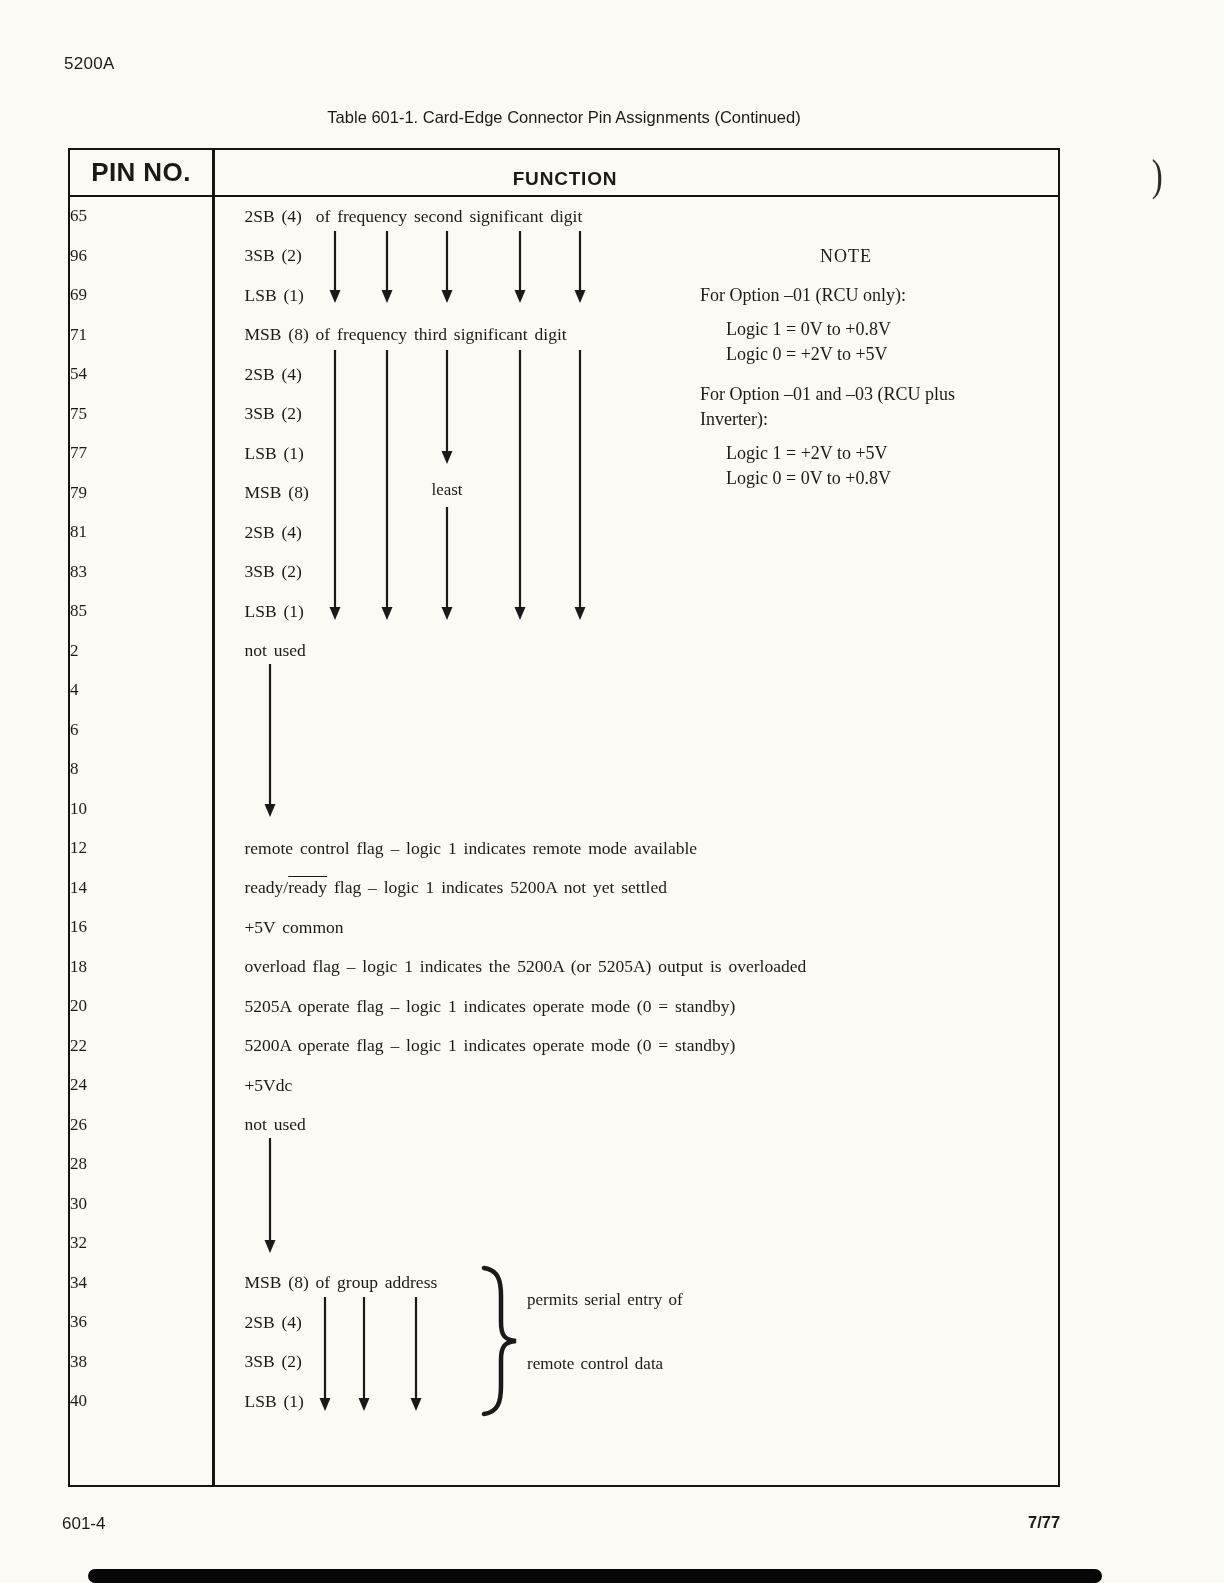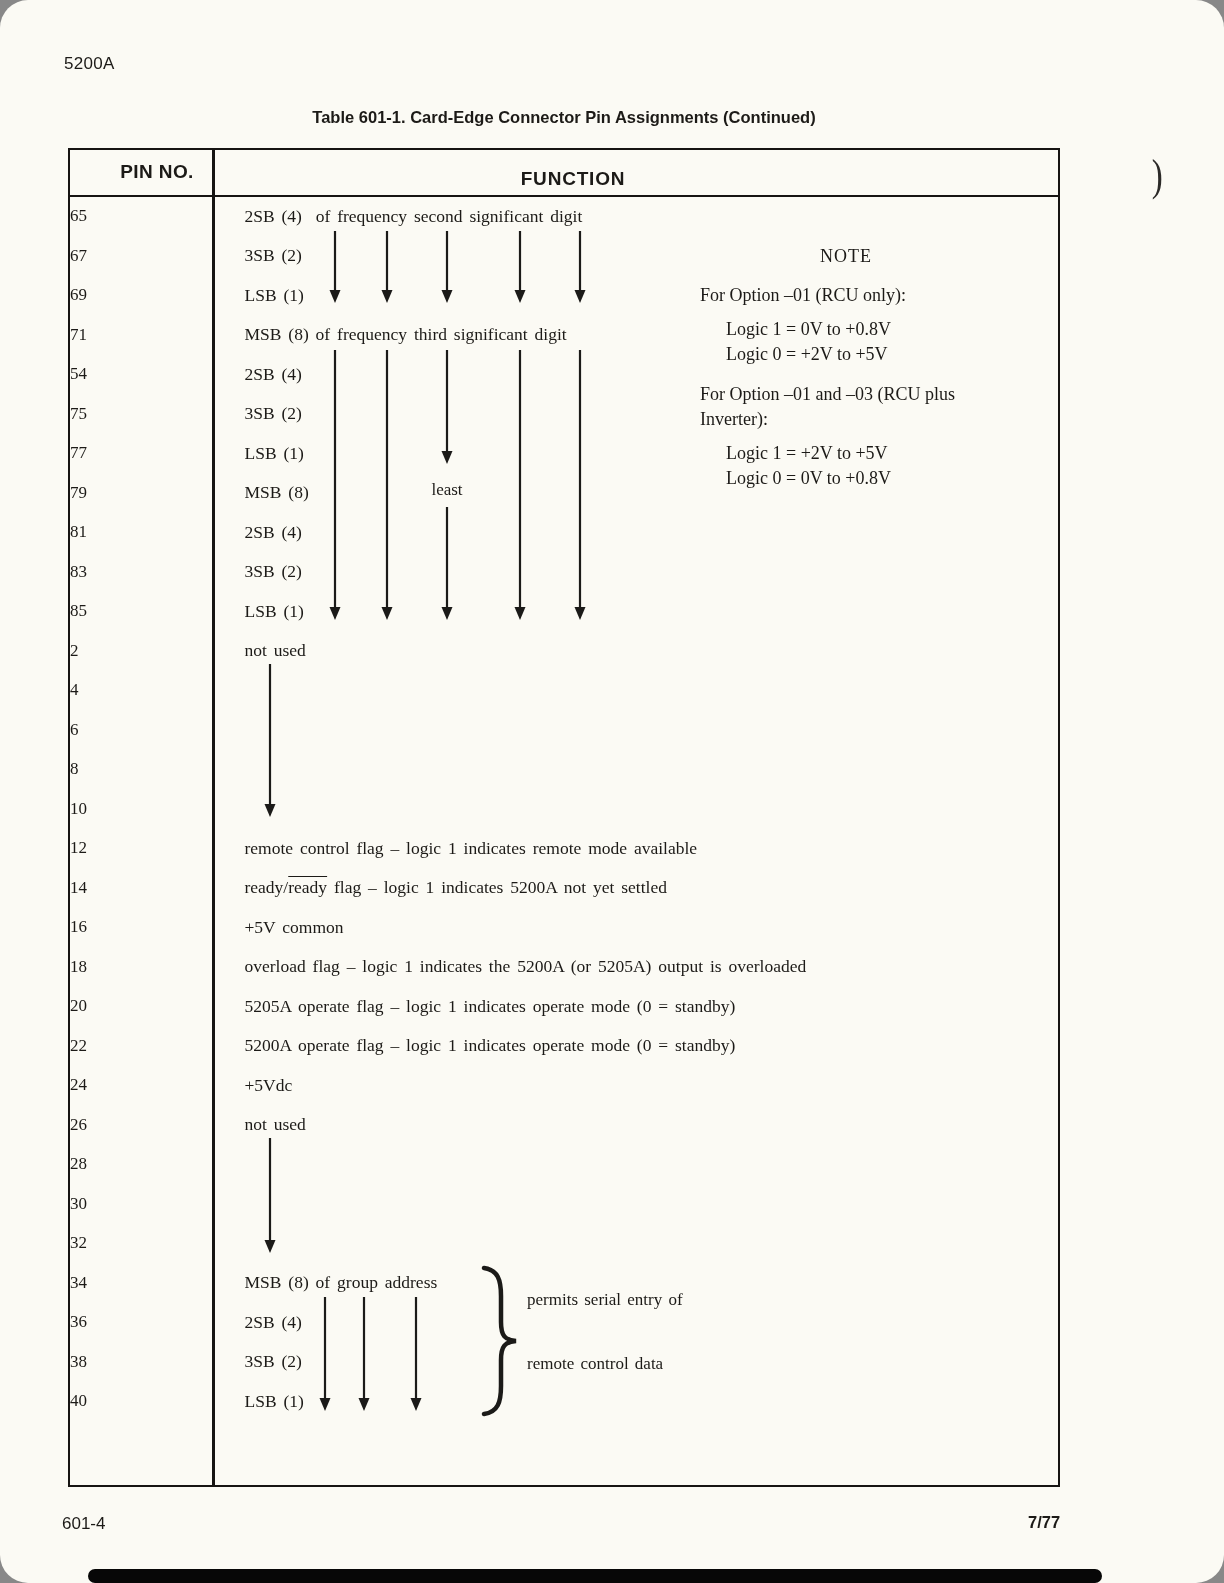--- a/index.html
+++ b/index.html
@@ -1,44 +1,43 @@
 <!DOCTYPE html>
 <html><head>
 <meta charset="utf-8">
 <style>
   html,body { margin:0; padding:0; background:#888; }
   .page {
     position:relative; width:1224px; height:1583px;
     background:#fbfaf4; overflow:hidden;
     font-family:"Liberation Serif", serif; color:#1c1a17;
     margin:0 auto;
-    border-radius:28px;
   }
   .model-number {
     position:absolute; left:64px; top:54px;
     font-family:"Liberation Sans", sans-serif; font-size:17px; letter-spacing:.3px;
   }
   .table-title {
     position:absolute; left:68px; top:108px; width:992px; text-align:center;
-    font-family:"Liberation Sans", sans-serif; font-weight:bold; font-size:16.5px;
+    font-family:"Liberation Sans", sans-serif; font-weight:normal; font-size:16.5px;
   }
   .pin-table {
     position:absolute; left:68px; top:148px; width:992px; height:1339px;
     border:2.5px solid #161412; box-sizing:border-box;
   }
   .v-divider {
     position:absolute; left:142px; top:0; bottom:0; width:2.5px; background:#161412;
   }
   .thead {
     position:relative; height:44.5px; border-bottom:2.5px solid #161412;
     display:flex; align-items:stretch;
   }
   .pin-head {
     width:142px; flex:none; display:flex; align-items:center; justify-content:center;
-    font-family:"Liberation Sans", sans-serif; font-weight:bold; font-size:19px; letter-spacing:.4px;margin-left:16px;
+    font-family:"Liberation Sans", sans-serif; font-weight:bold; font-size:26px; letter-spacing:.4px;
   }
   .fn-head {
     flex:1; display:flex; align-items:center; justify-content:center; padding-right:140px;
     font-family:"Liberation Sans", sans-serif; font-weight:bold; font-size:19px; letter-spacing:.8px;margin-top:13px;
   }
   .rows { position:relative; }
   .row { display:flex; height:39.5px; align-items:center; }
   .pin-cell {
     width:142px; flex:none; box-sizing:border-box; padding-right:79px;
     font-size:17px;
@@ -93,21 +92,21 @@
     <div class="thead">
       <div class="pin-head">PIN NO.</div>
       <div class="fn-head">FUNCTION</div>
     </div>
     <div class="rows" id="rows">
         <div class="row">
           <div class="pin-cell">65</div>
           <div class="fn-cell">2SB (4)  of frequency second significant digit</div>
         </div>
         <div class="row">
-          <div class="pin-cell">67</div>
+          <div class="pin-cell">96</div>
           <div class="fn-cell">3SB (2)</div>
         </div>
         <div class="row">
           <div class="pin-cell">69</div>
           <div class="fn-cell">LSB (1)</div>
         </div>
         <div class="row">
           <div class="pin-cell">71</div>
           <div class="fn-cell">MSB (8) of frequency third significant digit</div>
         </div>

